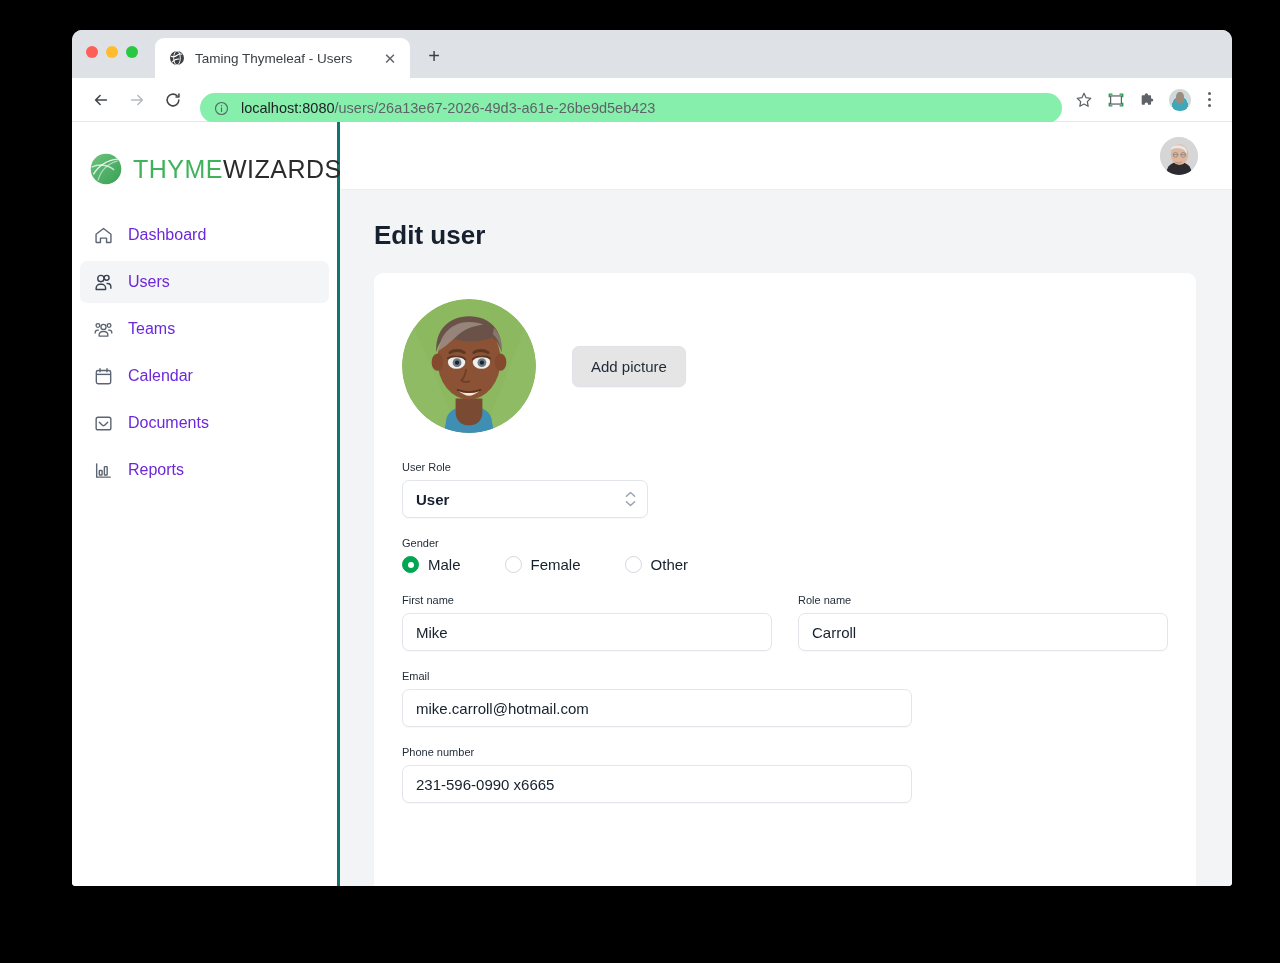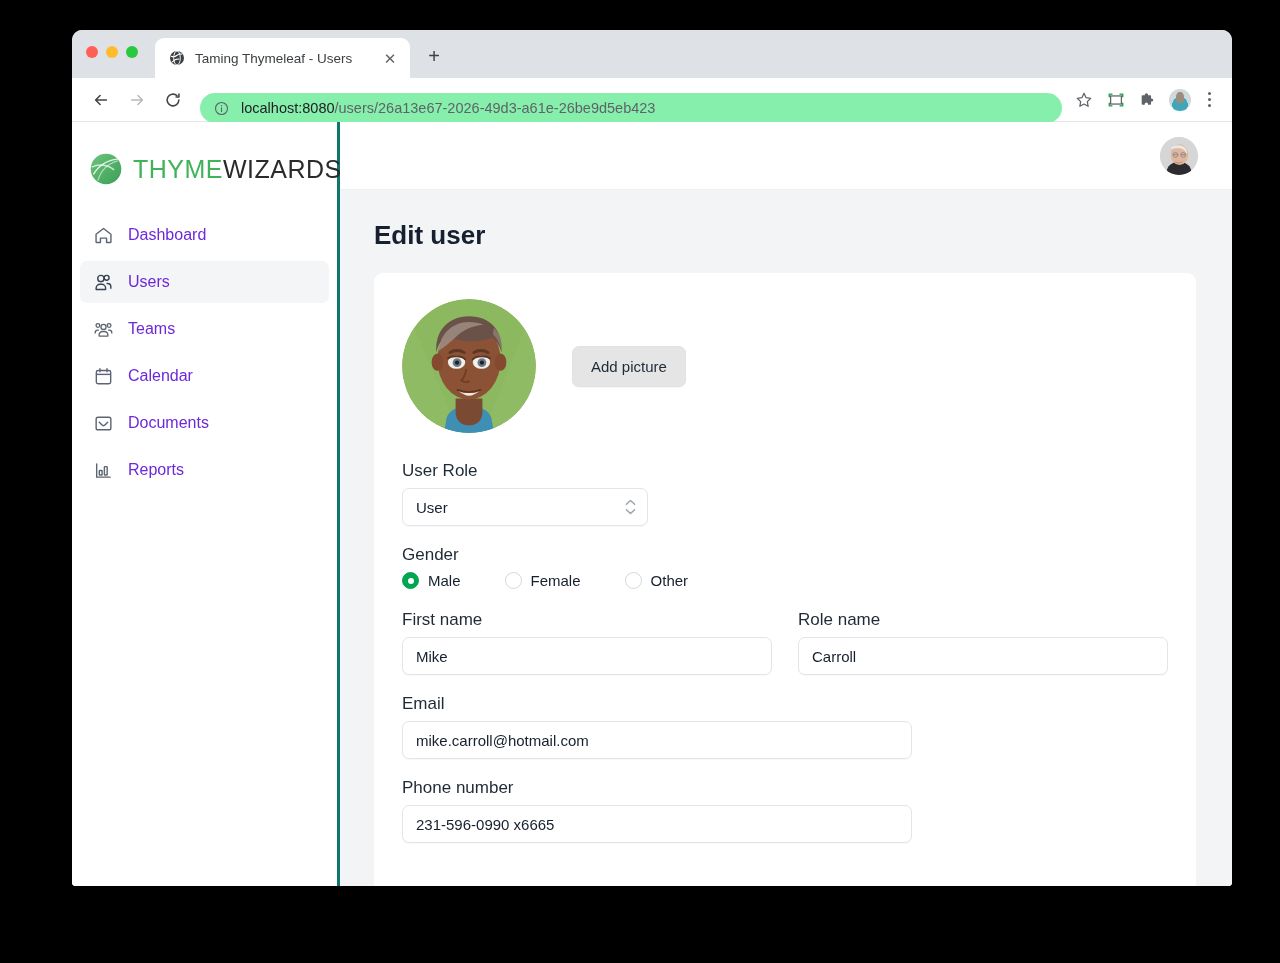--- a/index.html
+++ b/index.html
@@ -218,41 +218,41 @@
     border-radius: 7px;
     padding: 11px 18px;
     font-size: 15px;
     color: #1f2a37;
     font-family: inherit;
     box-shadow: 0 1px 1px rgba(16,24,40,.04);
   }
 
   
   .field-label {
-    font-size: 17px;
+    font-size: 11px;
     color: #1f2a37;
     margin-bottom: 7px;
     display: block;
   }
   .field-group { margin-bottom: 19px; }
 
   .text-input, .select-input {
     width: 100%;
     height: 38px;
     border: 1px solid #e2e5e9;
     border-radius: 7px;
     background: #fff;
     font-size: 15px;
     color: #16202e;
     padding: 0 13px;
     font-family: inherit;
     box-shadow: 0 1px 1px rgba(16,24,40,.03);
   }
   #user-role-wrap { position: relative; width: 246px; }
-  .select-input { padding-right: 20px; }
+  .select-input { padding-right: 20px; font-weight: bold; }
   #select-chevrons {
     position: absolute; right: 12px; top: 50%;
     transform: translateY(-50%);
     color: #9aa3b2;
     pointer-events: none;
     display: flex; flex-direction: column; align-items: center; gap: 2px;
   }
 
   #gender-group { margin-bottom: 21px; }
   #gender-options { display: flex; align-items: center; gap: 10px; margin-top: 4px; }

